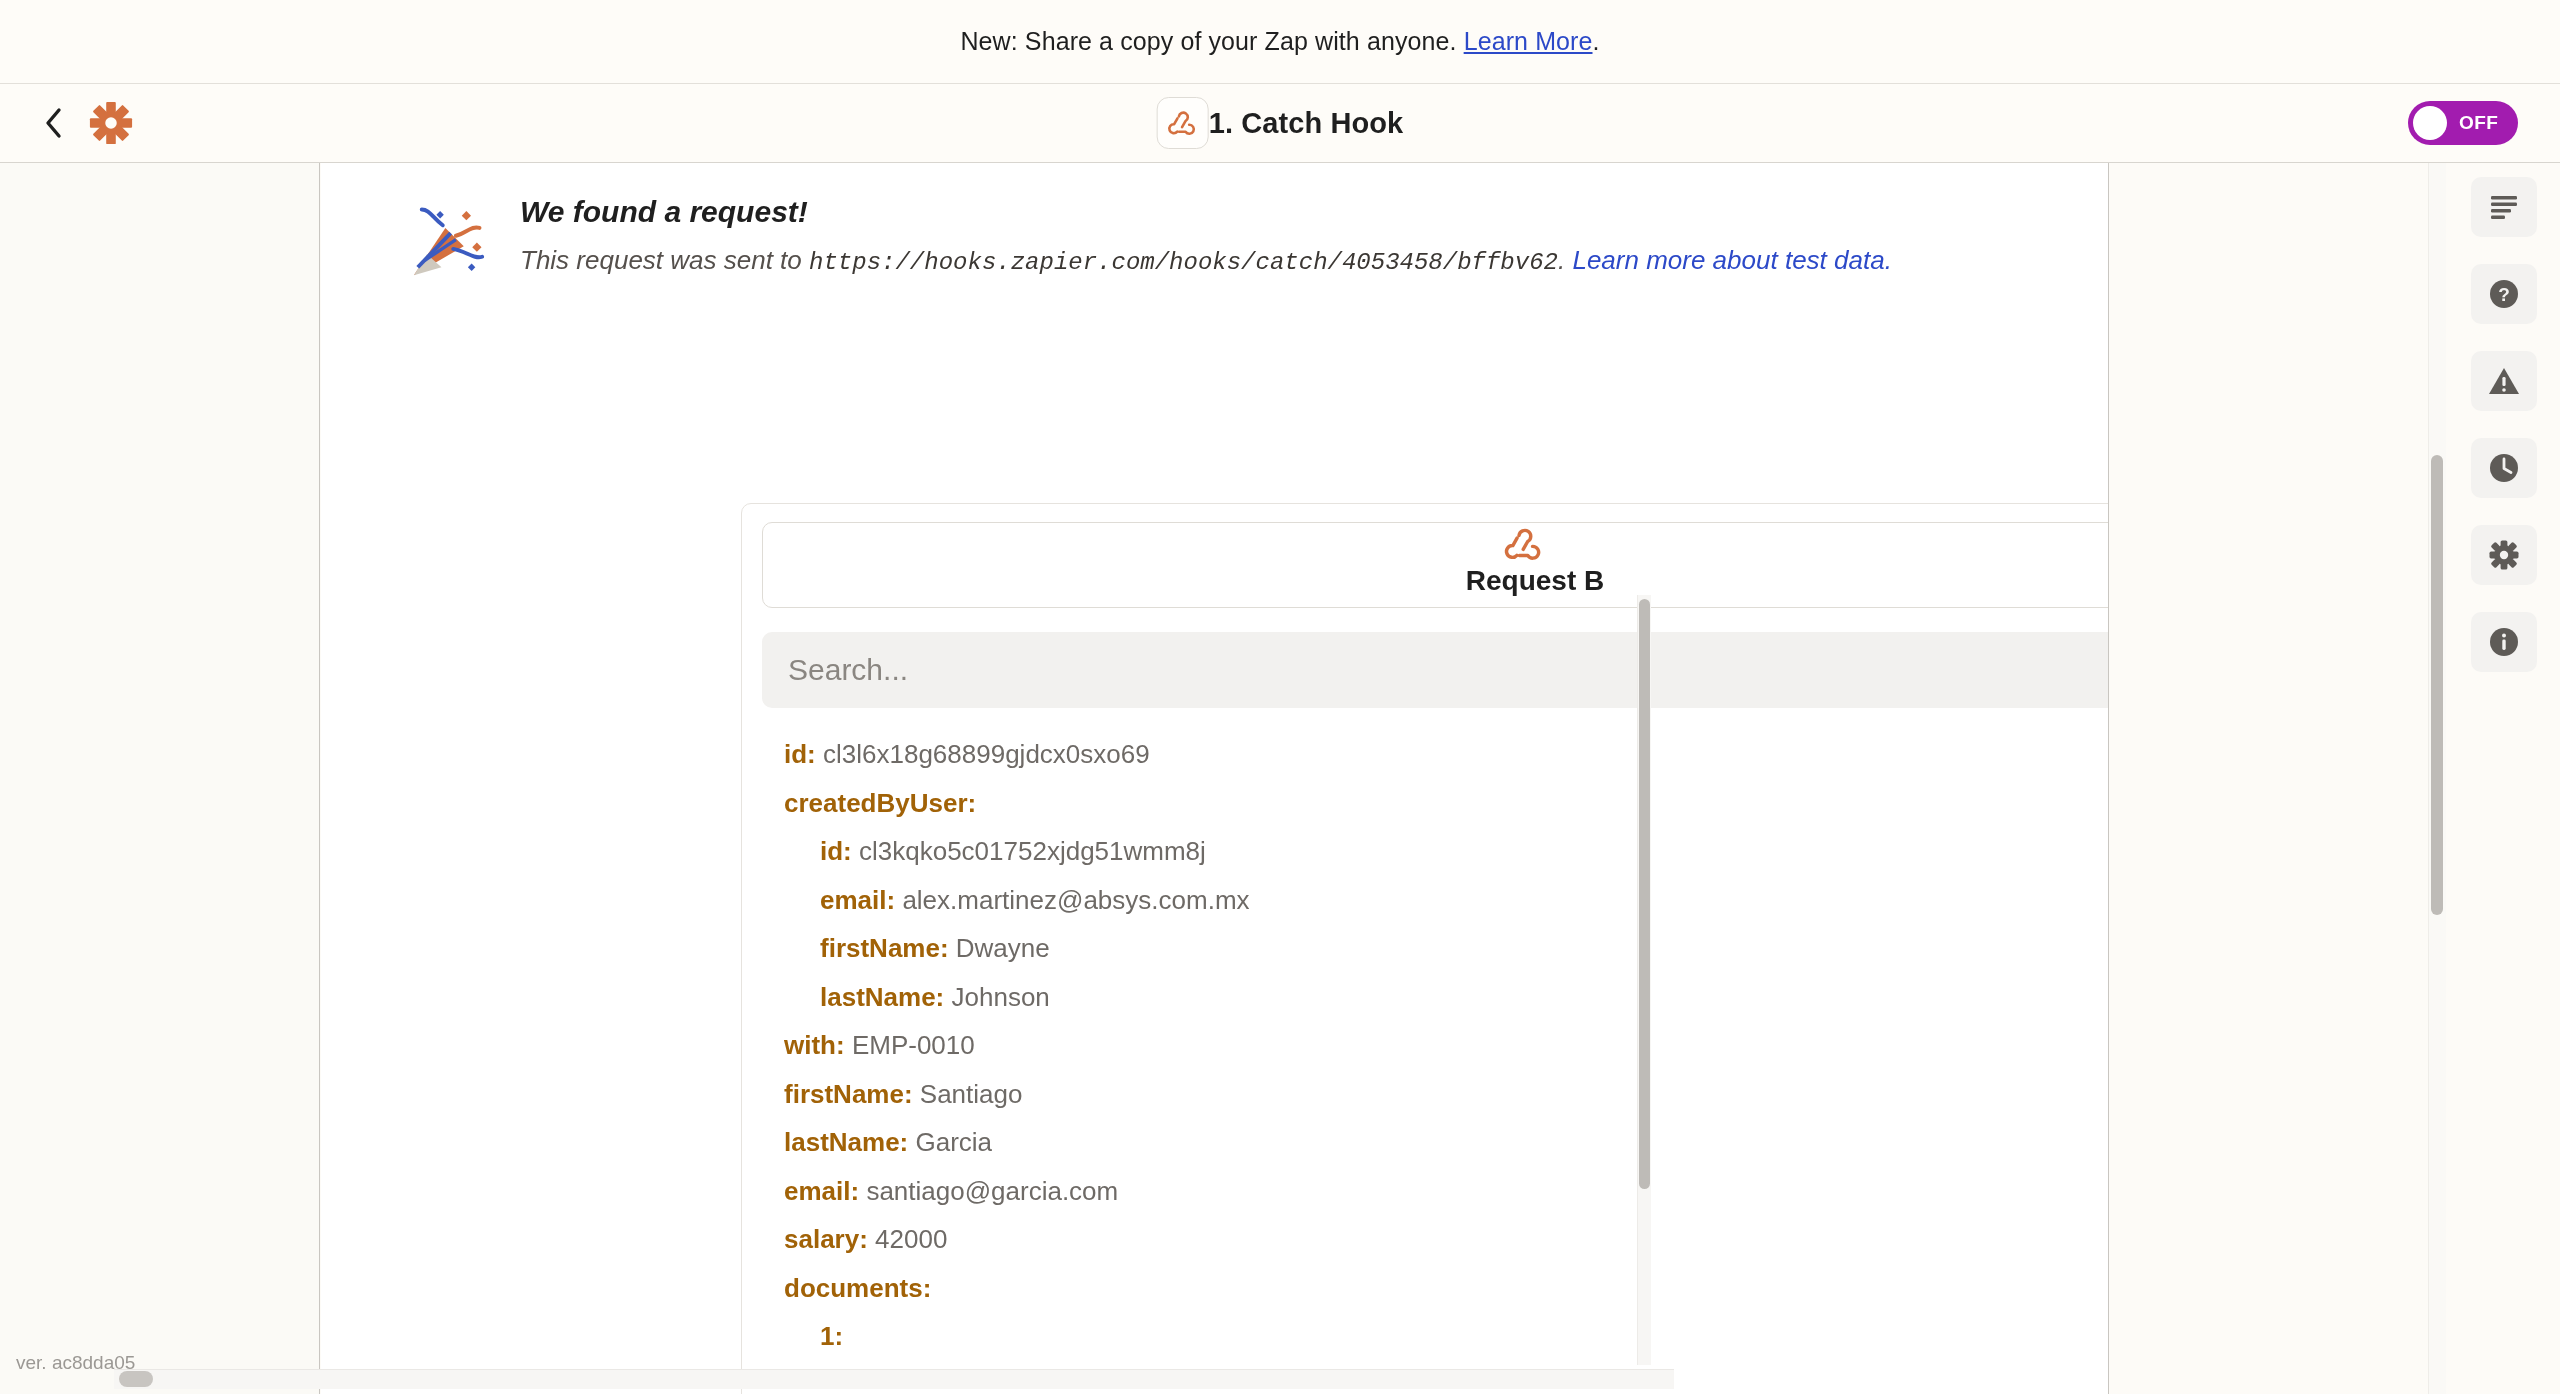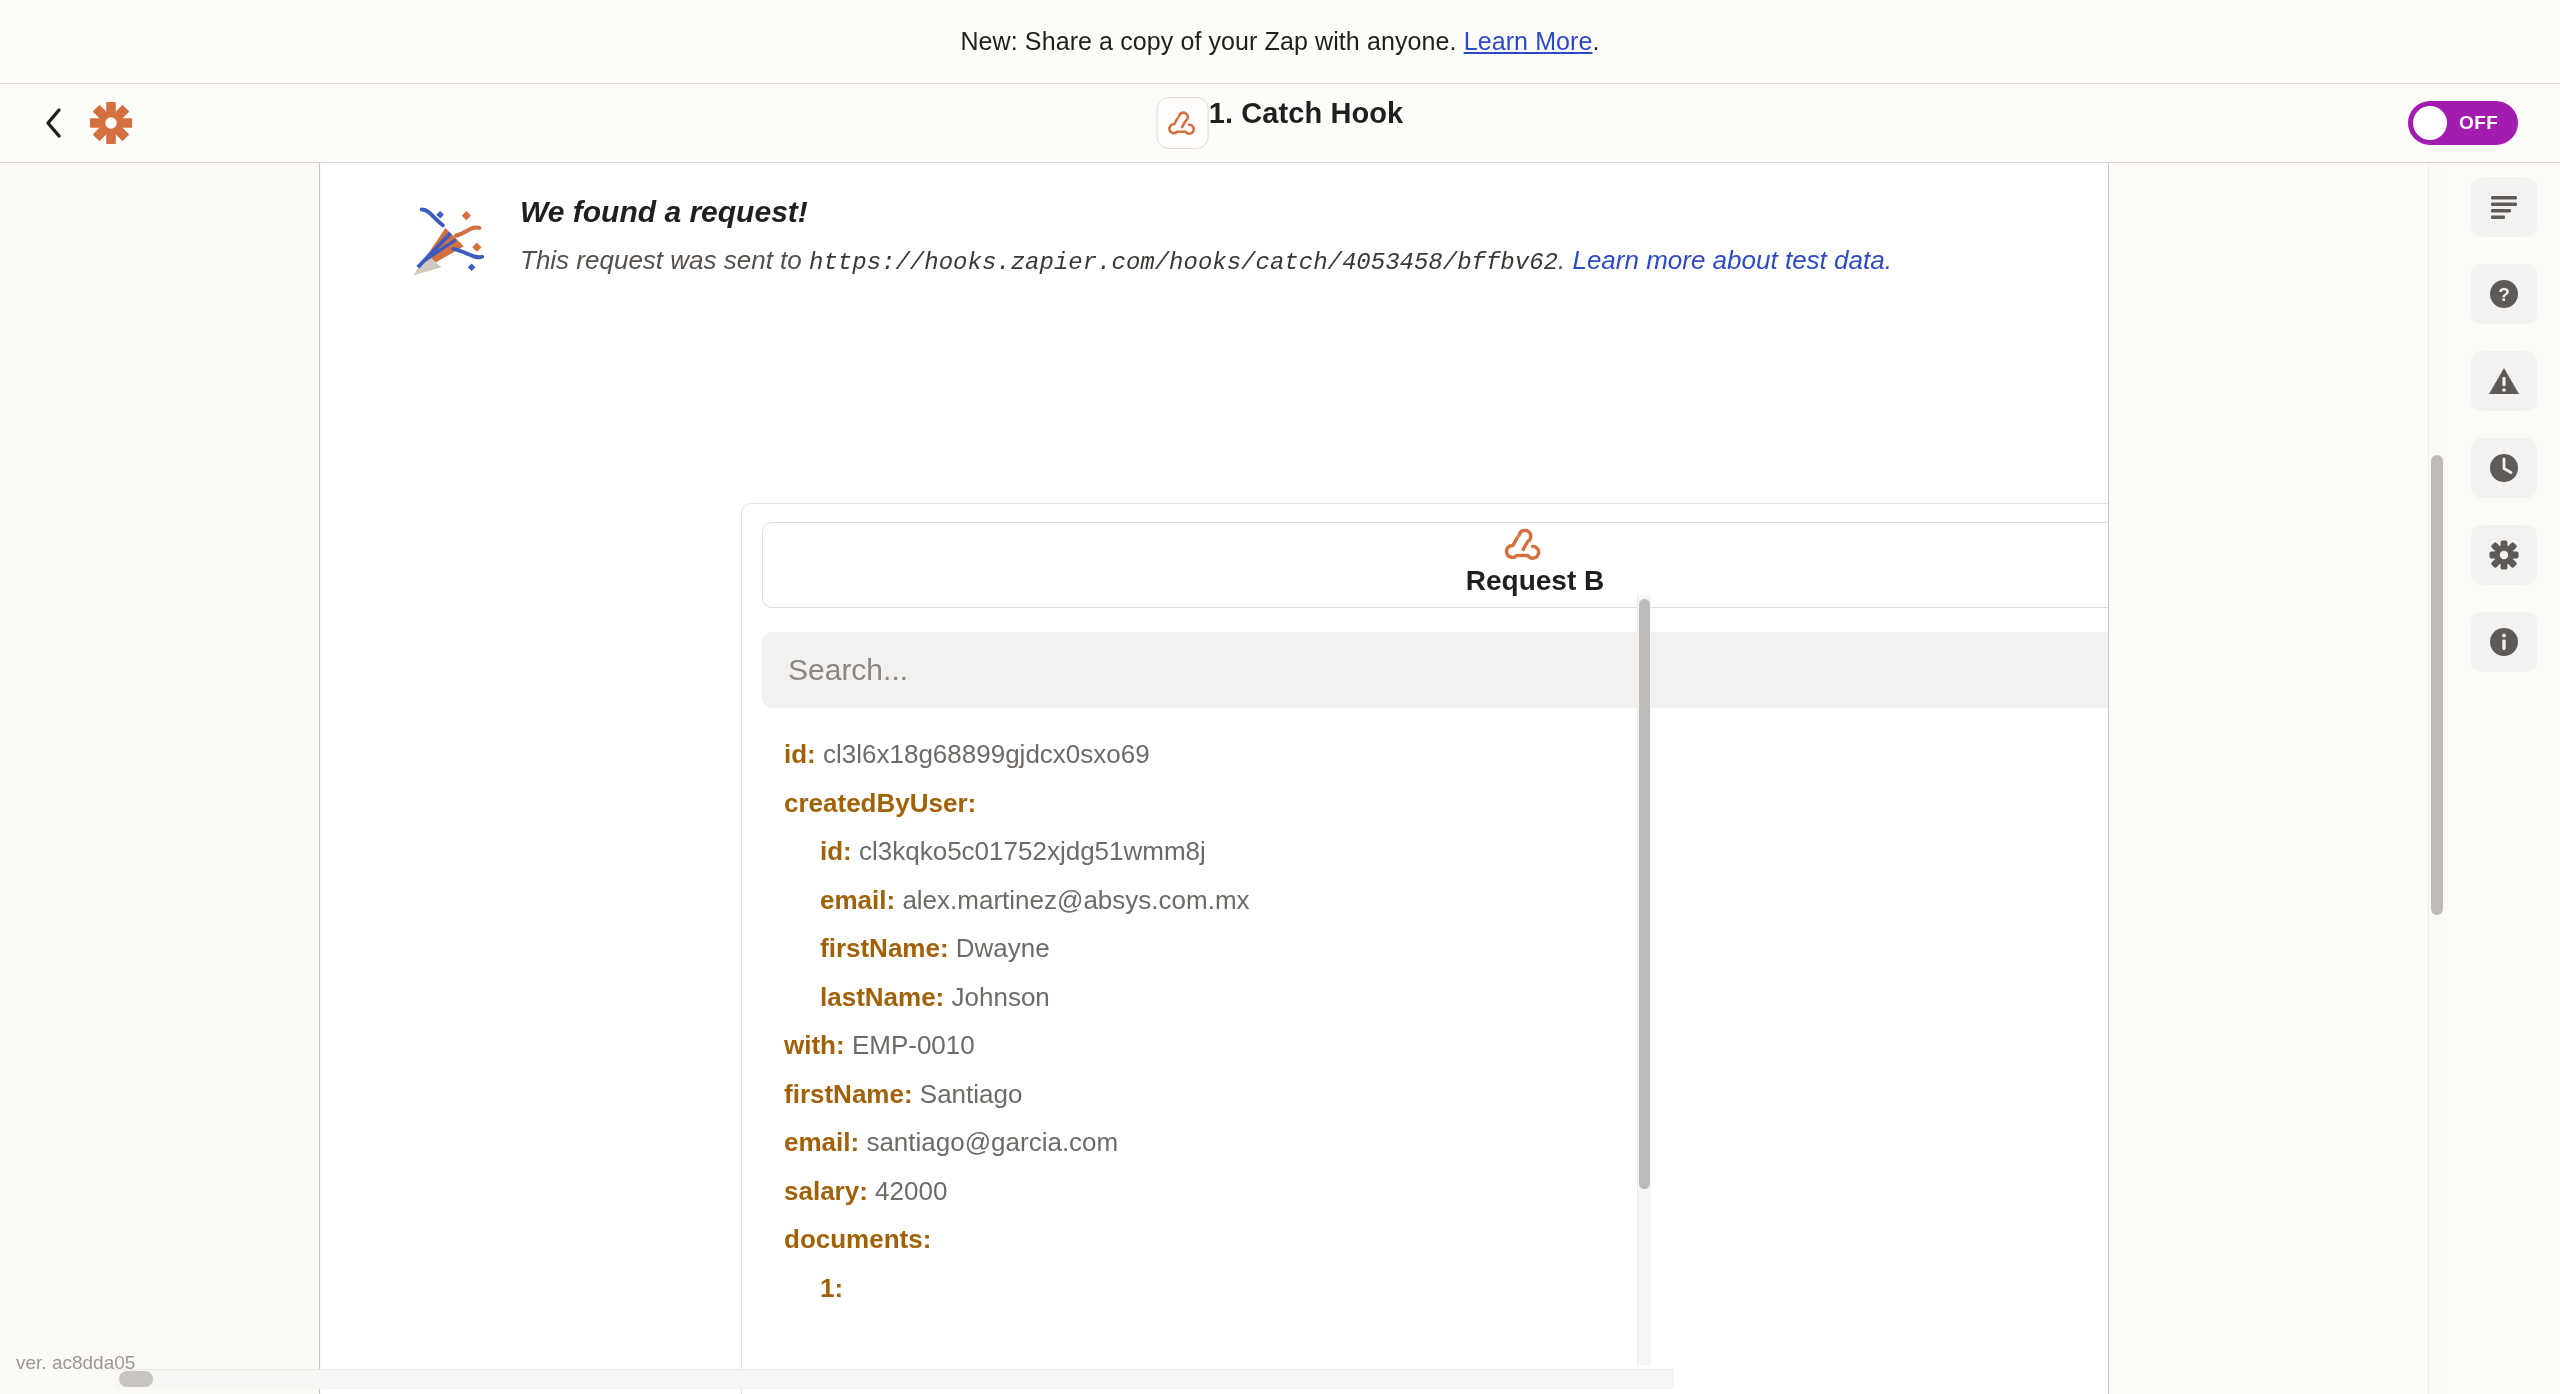--- a/index.html
+++ b/index.html
@@ -66,21 +66,21 @@
   }
   .back-chevron svg { display:block; }
 
   .zap-logo { width: 46px; height: 46px; display:block; }
 
   .header-center {
     position: absolute;
     left: 50%;
     transform: translateX(-50%);
     display: flex;
-    align-items: flex-start;
+    align-items: center;
   }
   .step-icon-box {
     width: 52px; height: 52px;
     border: 1px solid #DFDCD6;
     border-radius: 12px;
     background: #FFFEFC;
     display: flex;
     align-items: center;
     justify-content: center;
   }
@@ -451,20 +451,21 @@
 
         <div class="data-list" id="data-list">
             <div class="data-row ind-0"><span class="k">id:</span><span> cl3l6x18g68899gjdcx0sxo69</span></div>
             <div class="data-row ind-0"><span class="k">createdByUser:</span></div>
             <div class="data-row ind-1"><span class="k">id:</span><span> cl3kqko5c01752xjdg51wmm8j</span></div>
             <div class="data-row ind-1"><span class="k">email:</span><span> alex.martinez@absys.com.mx</span></div>
             <div class="data-row ind-1"><span class="k">firstName:</span><span> Dwayne</span></div>
             <div class="data-row ind-1"><span class="k">lastName:</span><span> Johnson</span></div>
             <div class="data-row ind-0"><span class="k">with:</span><span> EMP-0010</span></div>
             <div class="data-row ind-0"><span class="k">firstName:</span><span> Santiago</span></div>
+            <div class="data-row ind-0"><span class="k">lastName:</span><span> Garcia</span></div>
             <div class="data-row ind-0"><span class="k">email:</span><span> santiago@garcia.com</span></div>
             <div class="data-row ind-0"><span class="k">salary:</span><span> 42000</span></div>
             <div class="data-row ind-0"><span class="k">documents:</span></div>
             <div class="data-row ind-1"><span class="k">1:</span></div>
           </div>
       </div>
 
     </div>
 
     <div class="inner-scroll-track" style="left:1637px; top:432px; height:770px;"></div>

